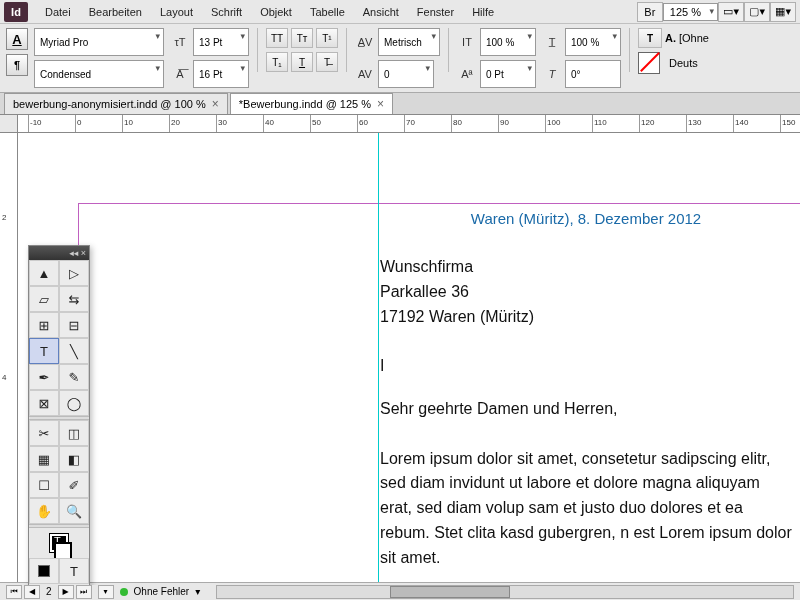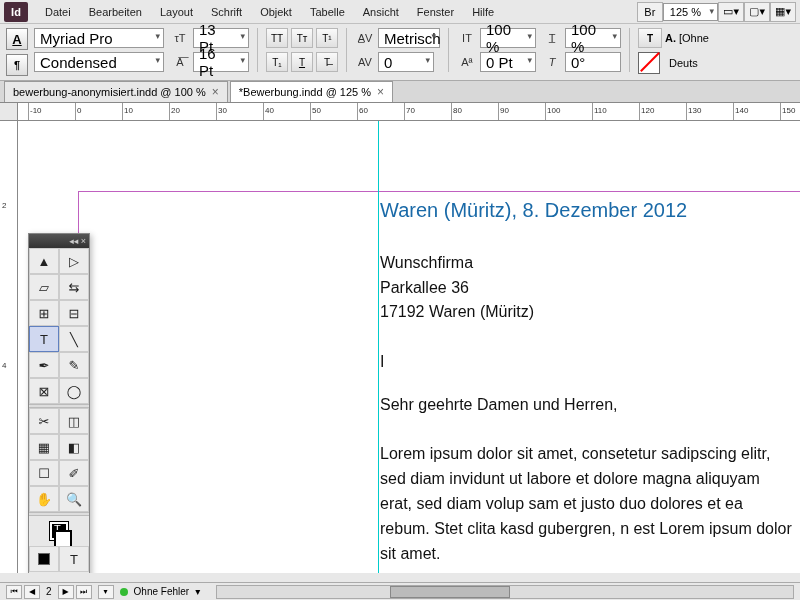--- a/index.html
+++ b/index.html
@@ -11,21 +11,21 @@
 .menu-spacer { flex: 1; }
 .menu-right { display: flex; align-items: center; }
 .zoom-box { border: 1px solid #999; background: #fff; padding: 2px 16px 2px 6px; position: relative; font-size: 11px; }
 .dd-arrow::after { content: "▾"; position: absolute; right: 3px; top: 2px; font-size: 9px; color: #555; }
 .icon-btn { width: 26px; height: 20px; border: 1px solid #b0b0b0; background: #f0f0f0; display: flex; align-items: center; justify-content: center; font-size: 11px; }
 
 .control-panel { background: #e8e8e8; padding: 4px 6px; border-bottom: 1px solid #aaa; display: flex; gap: 6px; align-items: flex-start; }
 .cp-col { display: flex; flex-direction: column; gap: 4px; }
 .cp-row { display: flex; align-items: center; gap: 3px; }
 .char-box { width: 22px; height: 22px; border: 1px solid #888; background: linear-gradient(#fff,#ddd); display: flex; align-items: center; justify-content: center; font-size: 13px; font-weight: bold; text-decoration: underline; }
-.field { border: 1px solid #999; background: #fff; padding: 2px 14px 2px 5px; position: relative; font-size: 15px; height: 20px; display: flex; align-items: center; }
+.field { border: 1px solid #999; background: #fff; padding: 2px 14px 2px 5px; position: relative; font-size: 10px; height: 28px; display: flex; align-items: center; }
 .field-wide { width: 130px; }
 .field-med { width: 56px; }
 .field-sm { width: 62px; }
 .mini-icon { width: 20px; height: 20px; display: flex; align-items: center; justify-content: center; font-size: 11px; color: #333; }
 .mini-btn { width: 22px; height: 20px; border: 1px solid #b8b8b8; background: linear-gradient(#fafafa,#e0e0e0); display: flex; align-items: center; justify-content: center; font-size: 10px; }
 .vdiv { width: 1px; background: #bbb; height: 44px; margin: 0 2px; }
 .swatch-none { width: 22px; height: 22px; border: 1px solid #666; background: #fff; position: relative; }
 .swatch-none::after { content: ""; position: absolute; left: -2px; top: 8px; width: 26px; height: 2px; background: red; transform: rotate(-45deg); }
 
 .tab-bar { background: #d8d8d8; height: 22px; display: flex; align-items: flex-end; border-bottom: 1px solid #888; padding-left: 4px; }
@@ -40,21 +40,21 @@
 .ruler-v { background: #fff; width: 18px; border-right: 1px solid #888; position: absolute; left: 0; top: 0; bottom: 0; }
 .ruler-v .tick-label { position: absolute; left: 2px; font-size: 8px; color: #333; transform: rotate(0); }
 
 .workspace { position: relative; background: #fff; height: 470px; overflow: hidden; }
 .canvas { position: absolute; left: 18px; right: 0; top: 18px; bottom: 0; background: #fff; }
 .page-edge { position: absolute; left: 60px; top: 70px; right: -100px; height: 600px; border: 1px solid #c060c0; }
 .cyan-guide-v { position: absolute; top: 0; bottom: 0; width: 1px; background: #00cccc; left: 360px; }
 .magenta-guide-h { position: absolute; left: 60px; right: 0; height: 1px; background: #d070d0; top: 70px; }
 
 .doc-text { position: absolute; left: 362px; top: 74px; right: 8px; font-family: "Times New Roman", serif; font-size: 16px; line-height: 1.55; color: #111; }
-.doc-text .blue { color: #1a6aa8; font-family: Arial, sans-serif; font-size: 20px; }
+.doc-text .blue { color: #1a6aa8; font-family: Arial, sans-serif; font-size: 15px; text-align: center; }
 
 .tools-panel { position: absolute; left: 28px; top: 130px; width: 62px; background: #e8e8e8; border: 1px solid #888; box-shadow: 2px 2px 6px rgba(0,0,0,0.25); z-index: 20; }
 .tools-header { height: 14px; background: linear-gradient(#555,#333); display: flex; align-items: center; justify-content: flex-end; padding-right: 3px; }
 .tools-header span { color: #ccc; font-size: 9px; }
 .tools-grid { display: grid; grid-template-columns: 1fr 1fr; }
 .tool { height: 26px; border: 1px solid #ccc; background: #ececec; display: flex; align-items: center; justify-content: center; font-size: 13px; color: #222; position: relative; }
 .tool.active { background: #d0d8f0; border-color: #6080c0; }
 .tool.divider { grid-column: 1/3; height: 4px; background: #ddd; border: none; border-top: 1px solid #bbb; border-bottom: 1px solid #bbb; }
 .tool-swatches { grid-column: 1/3; height: 30px; display: flex; align-items: center; justify-content: center; gap: 2px; padding: 3px; }
 .sw-fill { width: 18px; height: 18px; background: #000; border: 1px solid #666; }

